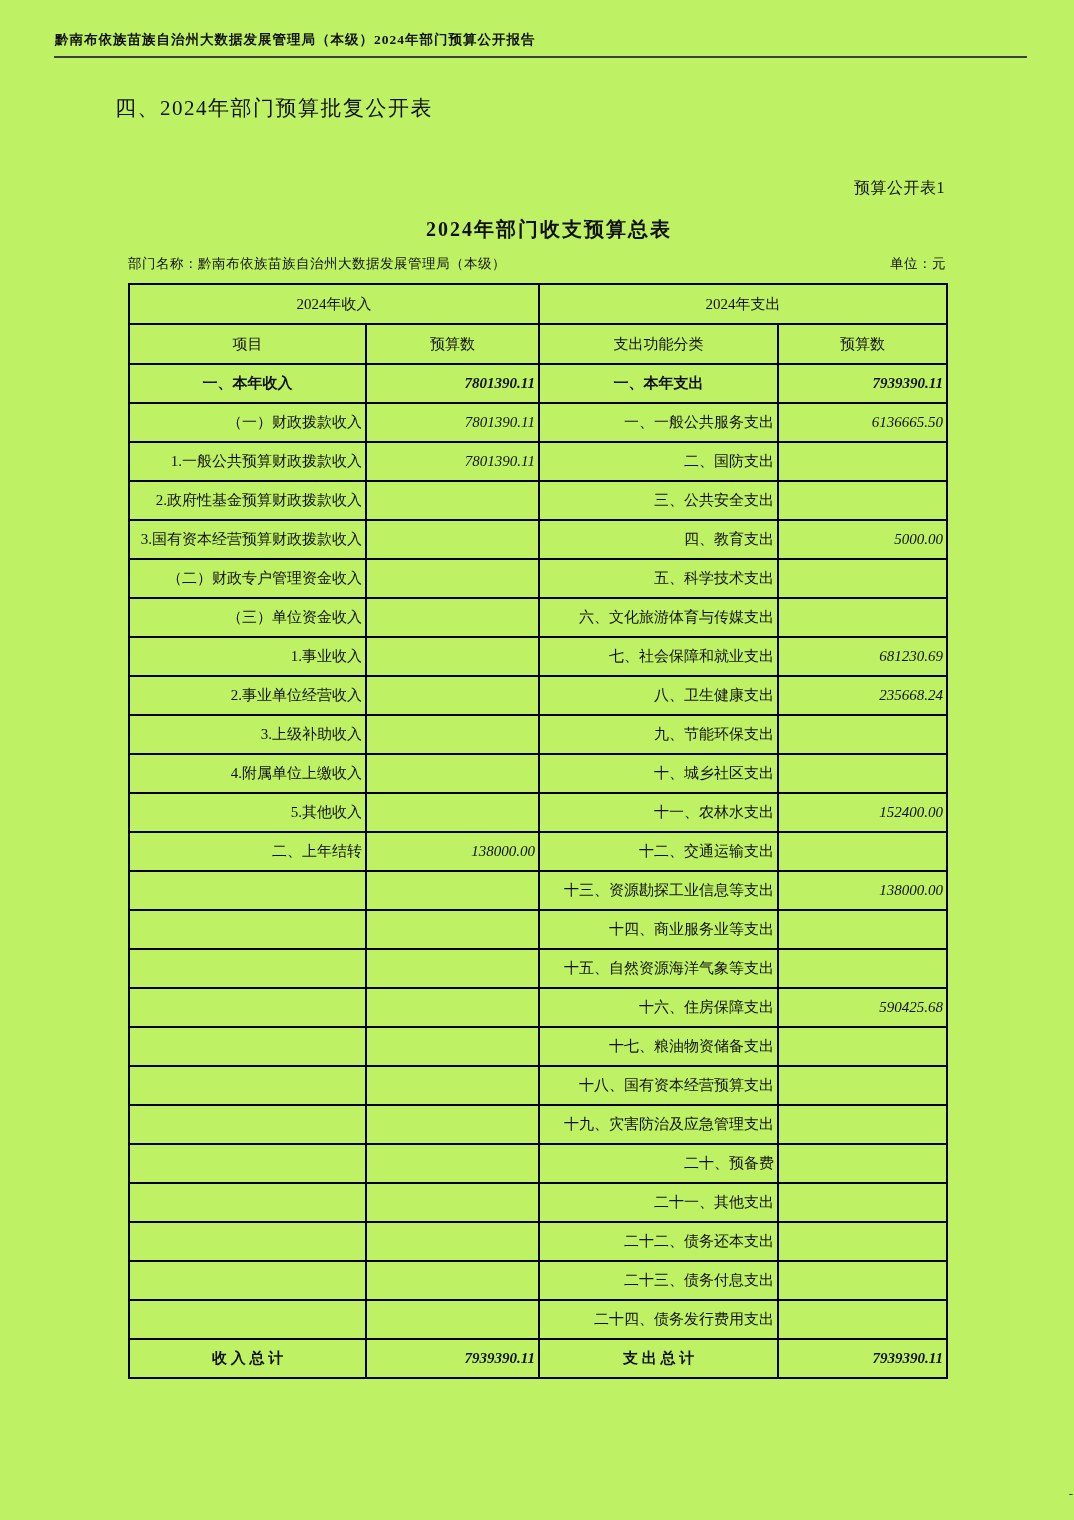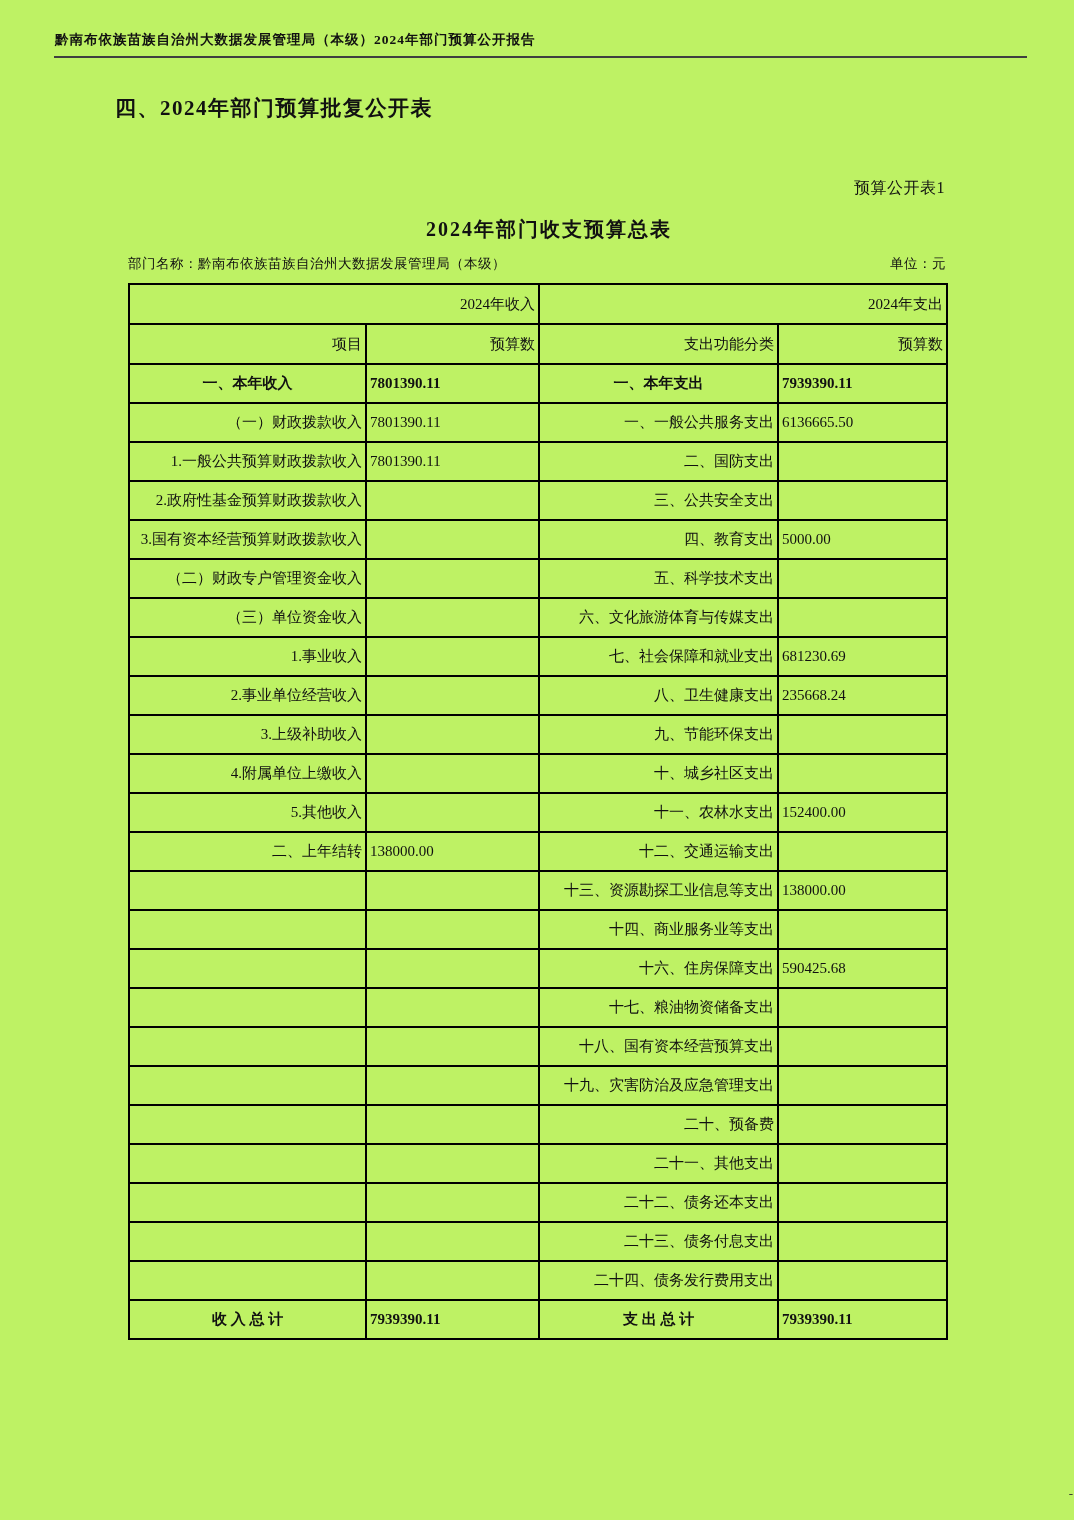--- a/index.html
+++ b/index.html
@@ -15,21 +15,21 @@
   .doc-header {
     position: absolute; left: 55px; top: 31px;
     font-size: 13.5px; font-weight: bold; letter-spacing: 1px;
   }
   .doc-header-rule {
     position: absolute; left: 54px; top: 56px; width: 973px; height: 0;
     border-top: 2px solid #3f3f3f;
   }
   .section-title {
     position: absolute; left: 115px; top: 94px; margin: 0;
-    font-size: 21px; font-weight: bold; letter-spacing: 1.5px;
+    font-size: 21px; font-weight: normal; letter-spacing: 1.5px;
   }
   .table-label {
     position: absolute; top: 178px; right: 129px;
     font-size: 16px; letter-spacing: 0.5px;
   }
   .table-title {
     position: absolute; top: 204px; left: 0; width: 100%; margin: 12px;
     text-align: center; font-size: 20px; font-weight: bold; letter-spacing: 2px;
   }
   .meta {
@@ -42,23 +42,23 @@
     border-collapse: collapse; table-layout: fixed;
   }
   table.budget th, table.budget td {
     border: 2px solid #000;
     padding: 0 3px;
     font-size: 15px; font-weight: normal;
     overflow: hidden; white-space: nowrap;
   }
   table.budget thead tr { height: 40px; }
   table.budget tbody tr { height: 39px; }
-  table.budget th { text-align: right; margin-left: 36px; }
+  table.budget th { text-align: center; margin-left: 36px; }
   td.label { text-align: right; }
-  td.value { text-align: left; }
+  td.value { text-align: right; font-style: italic; }
   tr.em td, td.em { font-weight: bold; }
   td.center { text-align: center; }
   .footer {
     position: absolute; top: 1486px; left: 16px; width: 100%;
     text-align: right; font-size: 13px; color: #333;
   }
 </style>
 </head>
 <body>
 
@@ -184,20 +184,26 @@
         </tr>
         <tr>
           <td class="label"></td>
           <td class="value"></td>
           <td class="label">十四、商业服务业等支出</td>
           <td class="value"></td>
         </tr>
         <tr>
           <td class="label"></td>
           <td class="value"></td>
+          <td class="label">十五、自然资源海洋气象等支出</td>
+          <td class="value"></td>
+        </tr>
+        <tr>
+          <td class="label"></td>
+          <td class="value"></td>
           <td class="label">十六、住房保障支出</td>
           <td class="value">590425.68</td>
         </tr>
         <tr>
           <td class="label"></td>
           <td class="value"></td>
           <td class="label">十七、粮油物资储备支出</td>
           <td class="value"></td>
         </tr>
         <tr>

